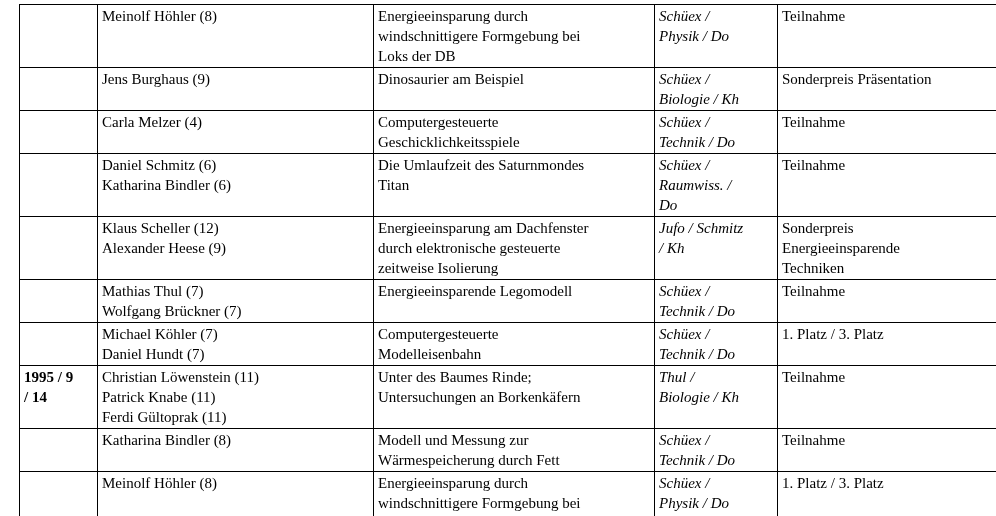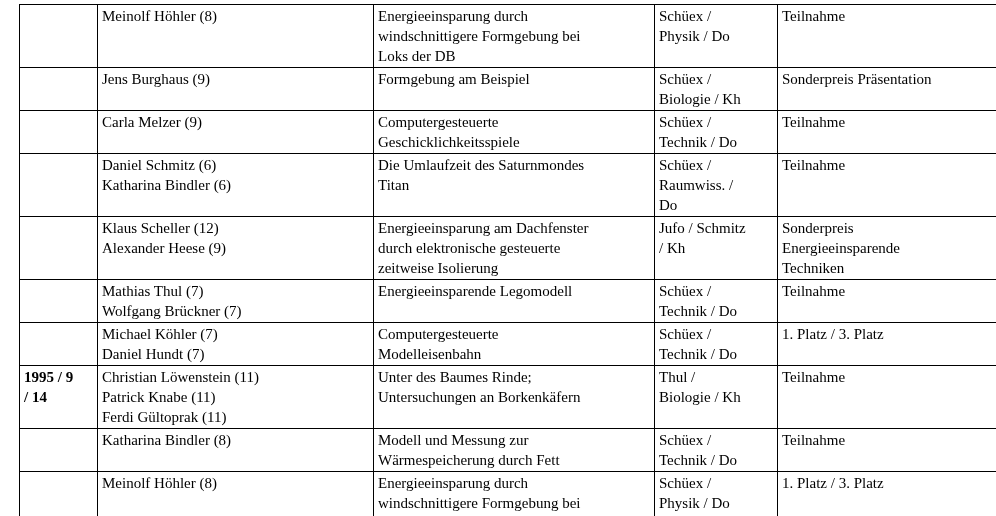--- a/index.html
+++ b/index.html
@@ -30,21 +30,21 @@
   table.results td {
     border: 1px solid #000000;
     vertical-align: top;
     padding: 1px 4px 1px 4px;
     white-space: pre-line;
     overflow: hidden;
   }
   td.col-year   { width: 69px; font-weight: bold; }
   td.col-names  { width: 267px; }
   td.col-title  { width: 272px; }
-  td.col-cat    { width: 114px; }
+  td.col-cat    { width: 114px; font-style: italic; }
   td.col-result { width: 231px; }
 </style>
 </head>
 <body>
 
 <div class="page">
   <table class="results">
     <tbody id="results-table-body">
         <tr>
           <td class="col-year"></td>
@@ -52,28 +52,28 @@
           <td class="col-title">Energieeinsparung durch
 windschnittigere Formgebung bei
 Loks der DB</td>
           <td class="col-cat">Schüex /
 Physik / Do</td>
           <td class="col-result">Teilnahme</td>
         </tr>
         <tr>
           <td class="col-year"></td>
           <td class="col-names">Jens Burghaus (9)</td>
-          <td class="col-title">Formgebung am Beispiel</td>
+          <td class="col-title">Dinosaurier am Beispiel</td>
           <td class="col-cat">Schüex /
 Biologie / Kh</td>
           <td class="col-result">Sonderpreis Präsentation</td>
         </tr>
         <tr>
           <td class="col-year"></td>
-          <td class="col-names">Carla Melzer (9)</td>
+          <td class="col-names">Carla Melzer (4)</td>
           <td class="col-title">Computergesteuerte
 Geschicklichkeitsspiele</td>
           <td class="col-cat">Schüex /
 Technik / Do</td>
           <td class="col-result">Teilnahme</td>
         </tr>
         <tr>
           <td class="col-year"></td>
           <td class="col-names">Daniel Schmitz (6)
 Katharina Bindler (6)</td>

